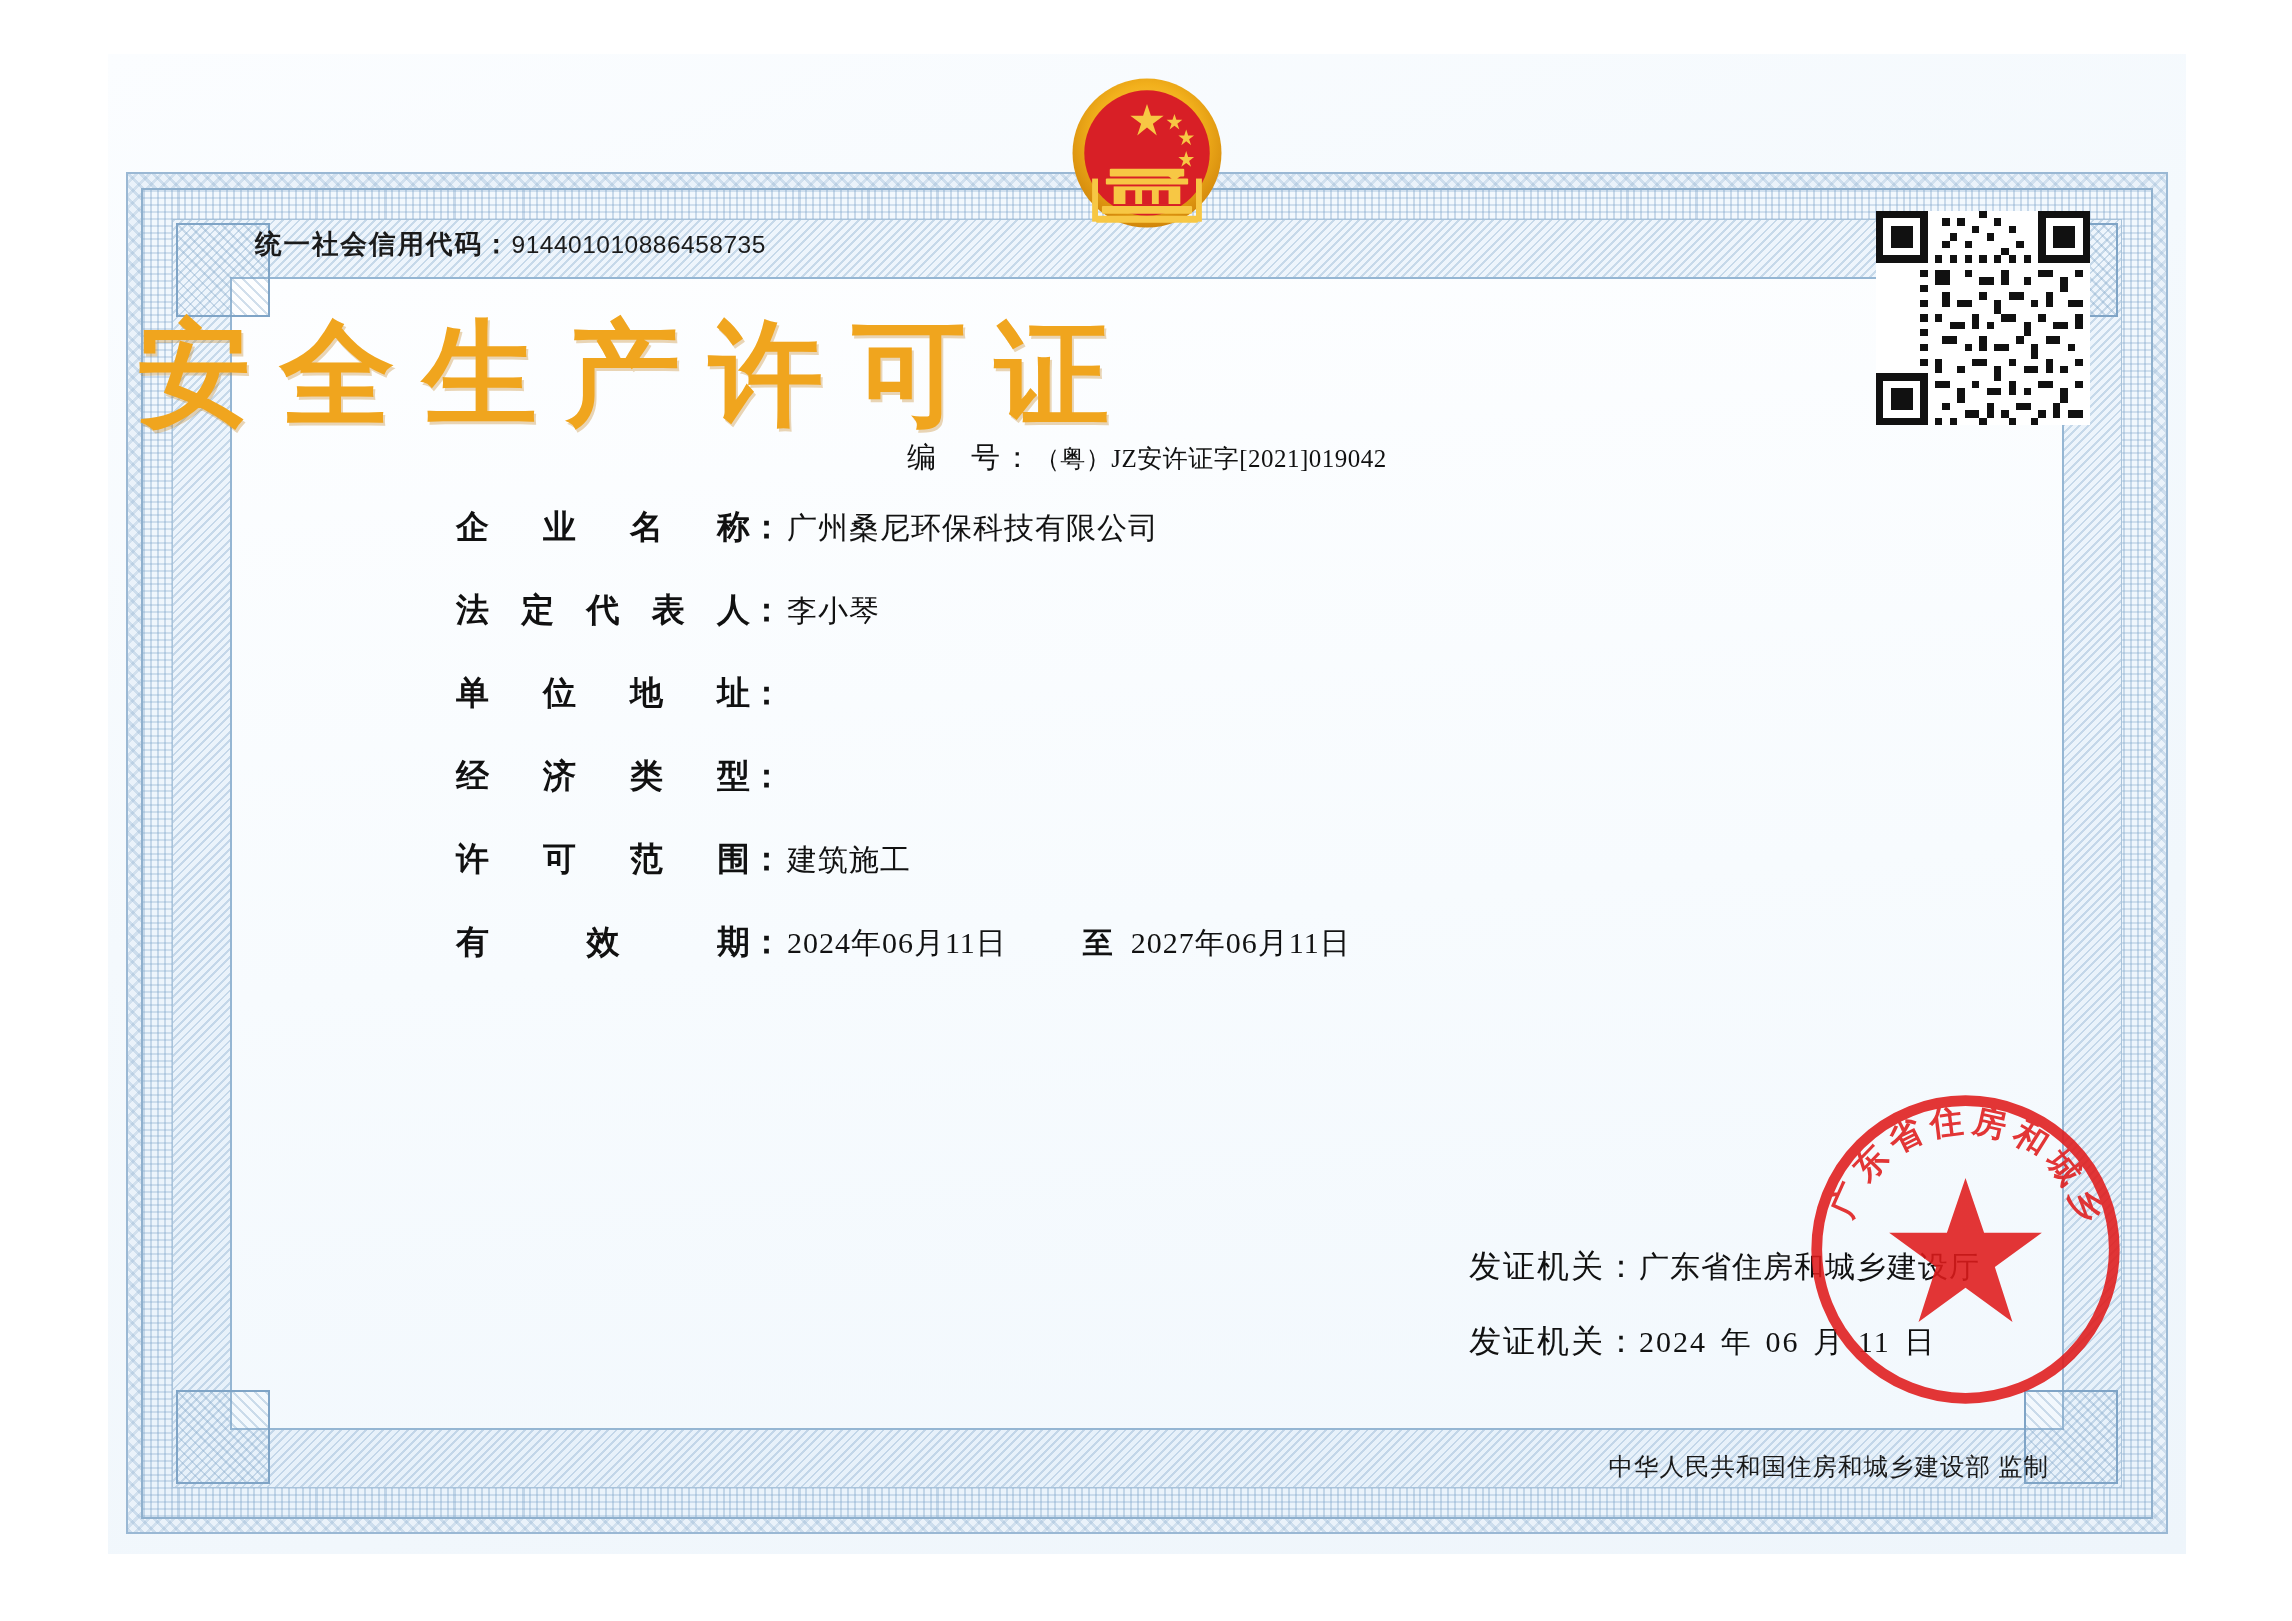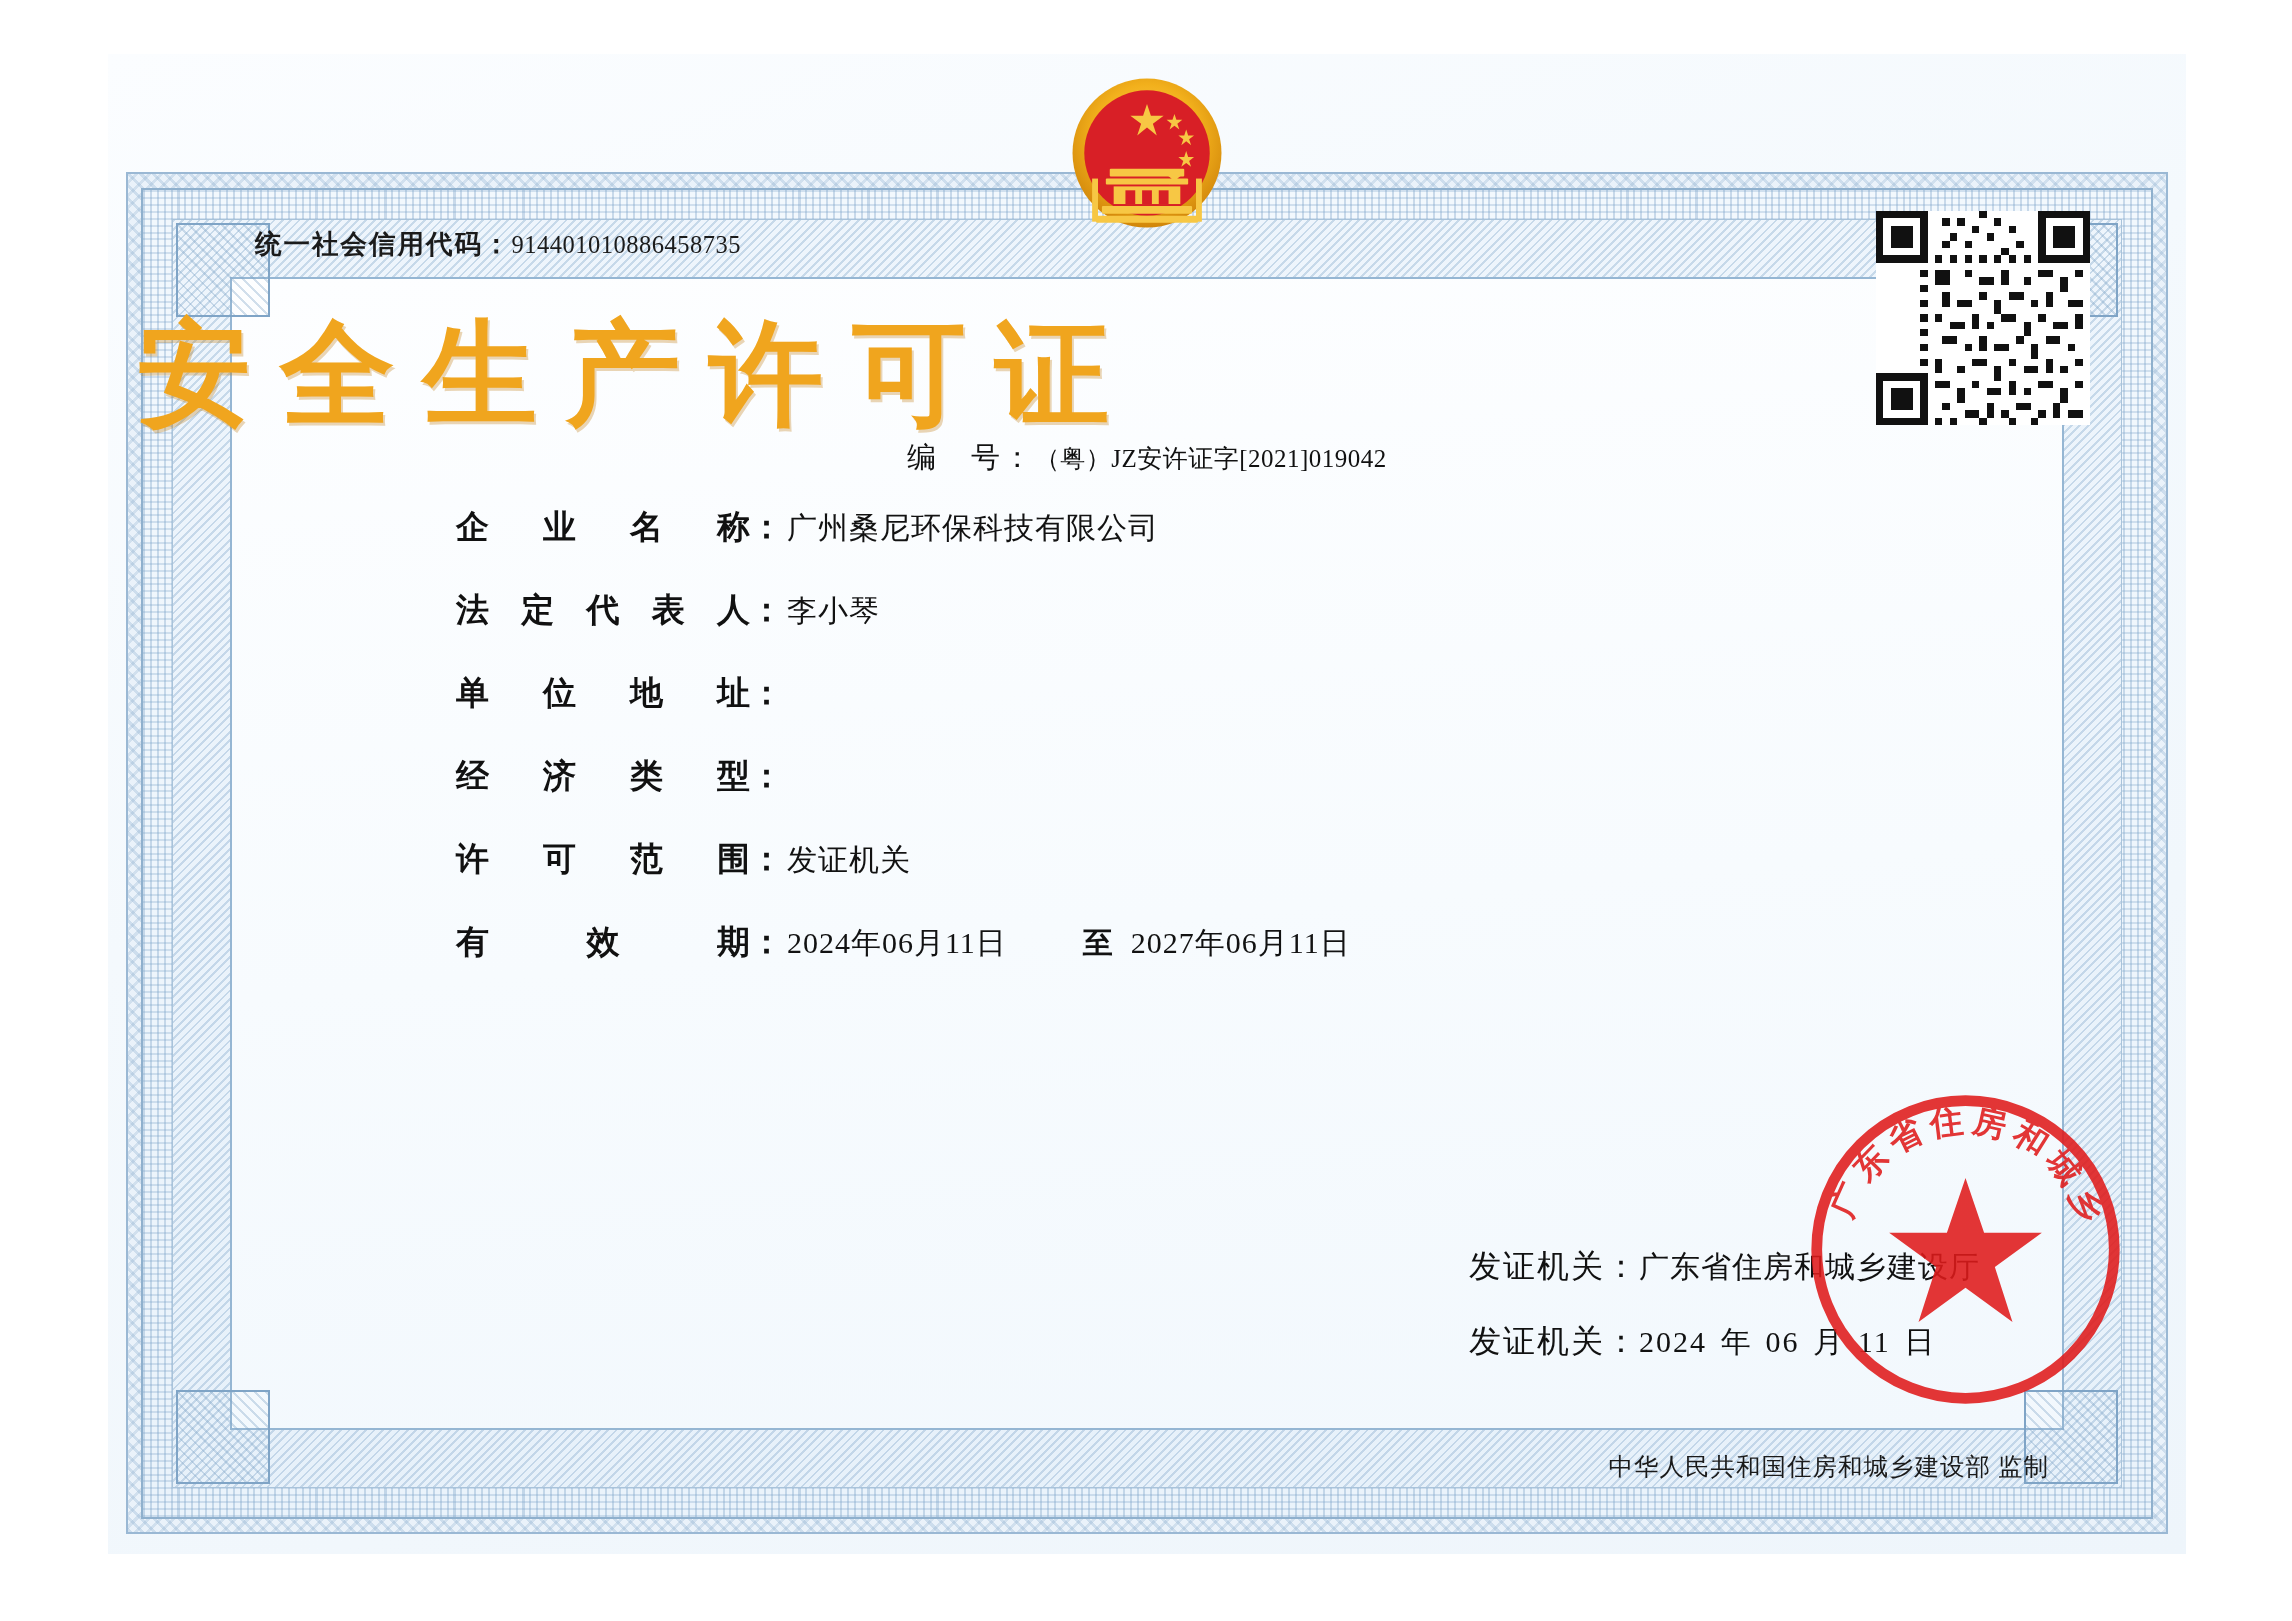--- a/index.html
+++ b/index.html
@@ -99,21 +99,21 @@
   }
 
   
   .credit-code {
     position: absolute;
     left: 147px;
     top: 172px;
     font-size: 26.5px;
     color: #1b1b1b;
     letter-spacing: 0.5px;
-    font-family: Liberation Serif, serif;
+    font-family: Liberation Sans, sans-serif;
     white-space: nowrap;
     z-index: 5;
   }
   .credit-code .label { font-weight: 700; letter-spacing: 2px; }
   .credit-code .value { font-size: 24.5px; letter-spacing: 0.5px; }
 
   .qr {
     position: absolute;
     right: 96px;
     top: 157px;
@@ -462,21 +462,21 @@
       </div>
 
       <div class="field-row">
         <div class="field-label">
           <span>许</span>
           <span>可</span>
           <span>范</span>
           <span>围</span>
         </div>
         <div class="field-colon">：</div>
-        <div class="field-value">发证机关</div>
+        <div class="field-value">建筑施工</div>
       </div>
 
       <div class="field-row">
         <div class="field-label">
           <span>有</span>
           <span>效</span>
           <span>期</span>
         </div>
         <div class="field-colon">：</div>
         <div class="field-value">

